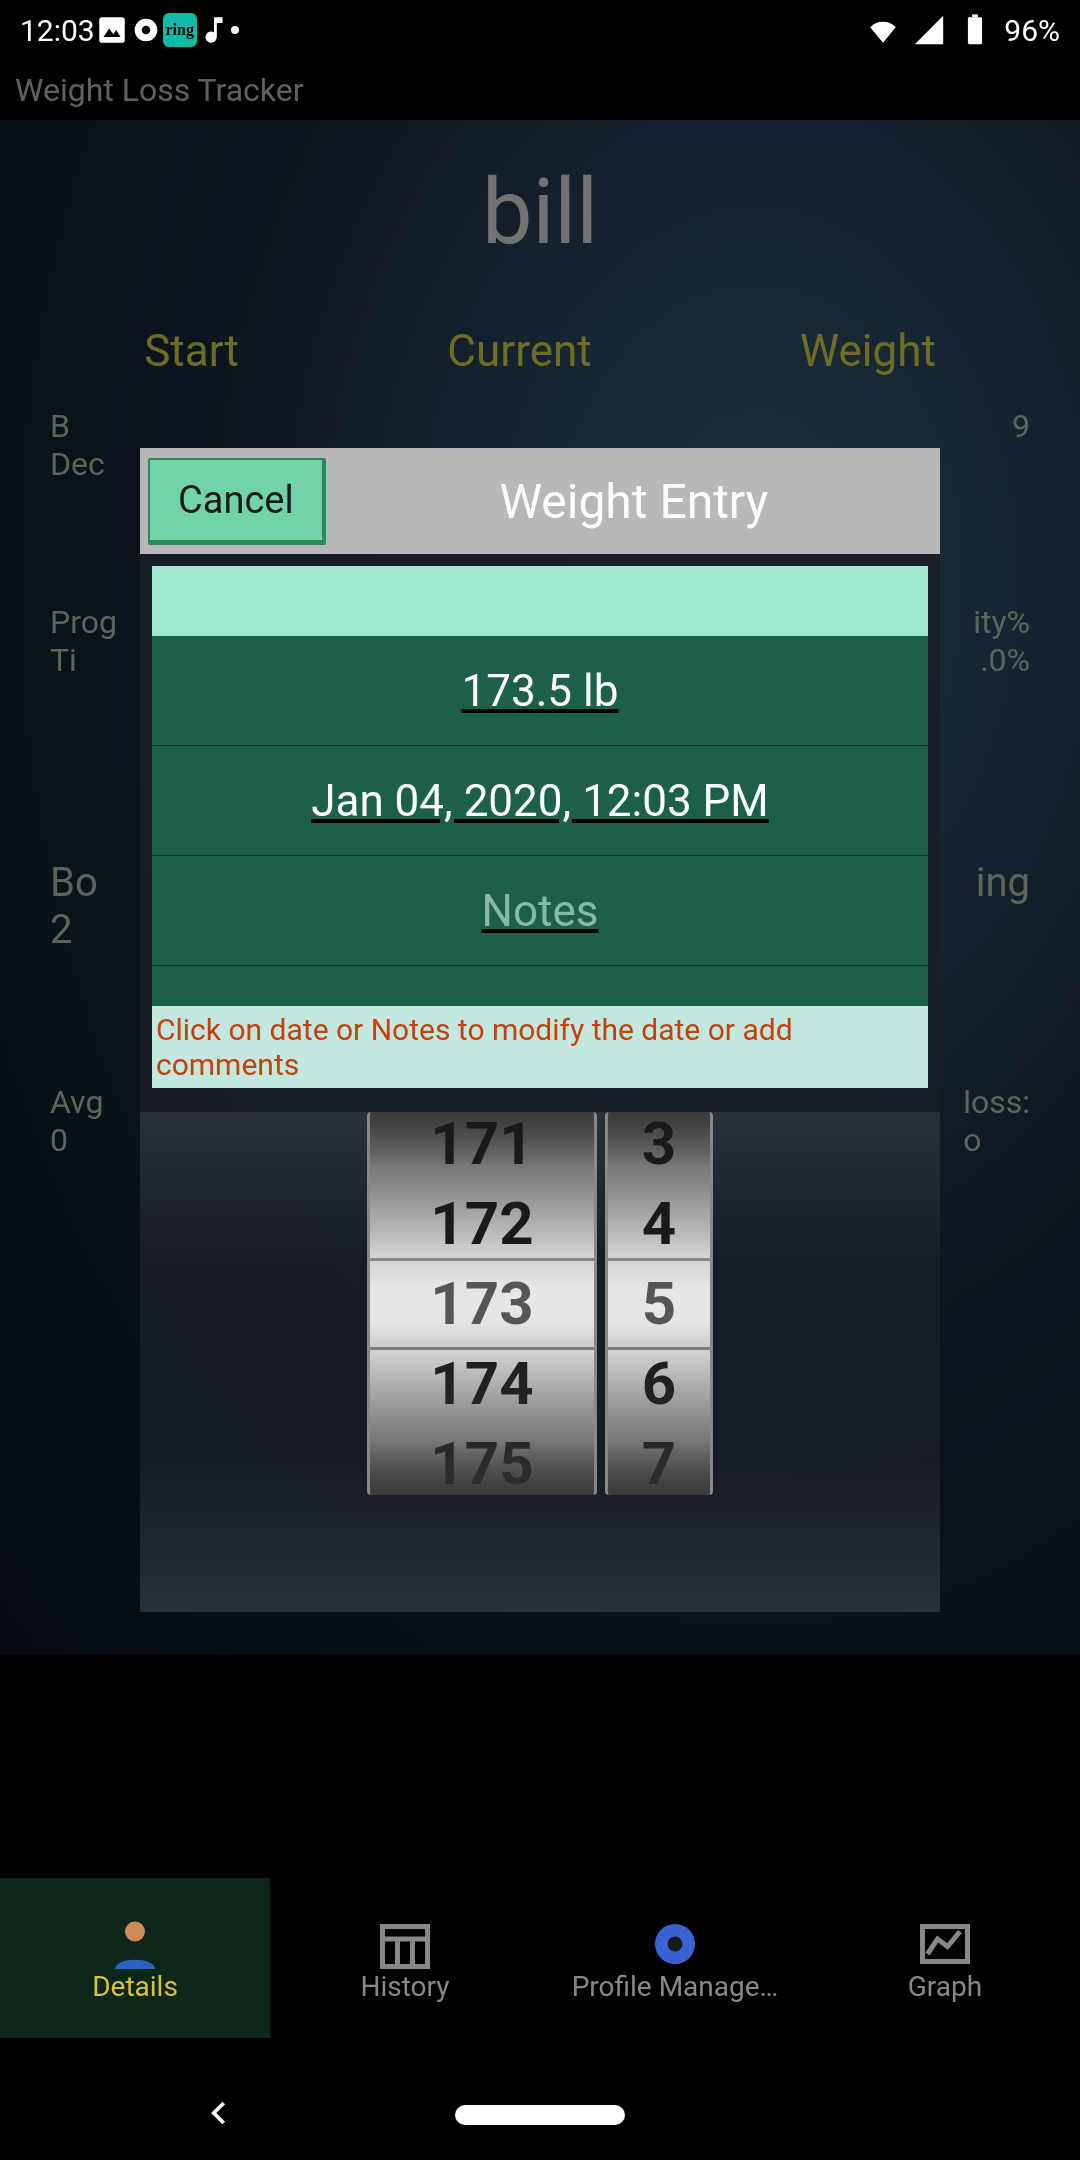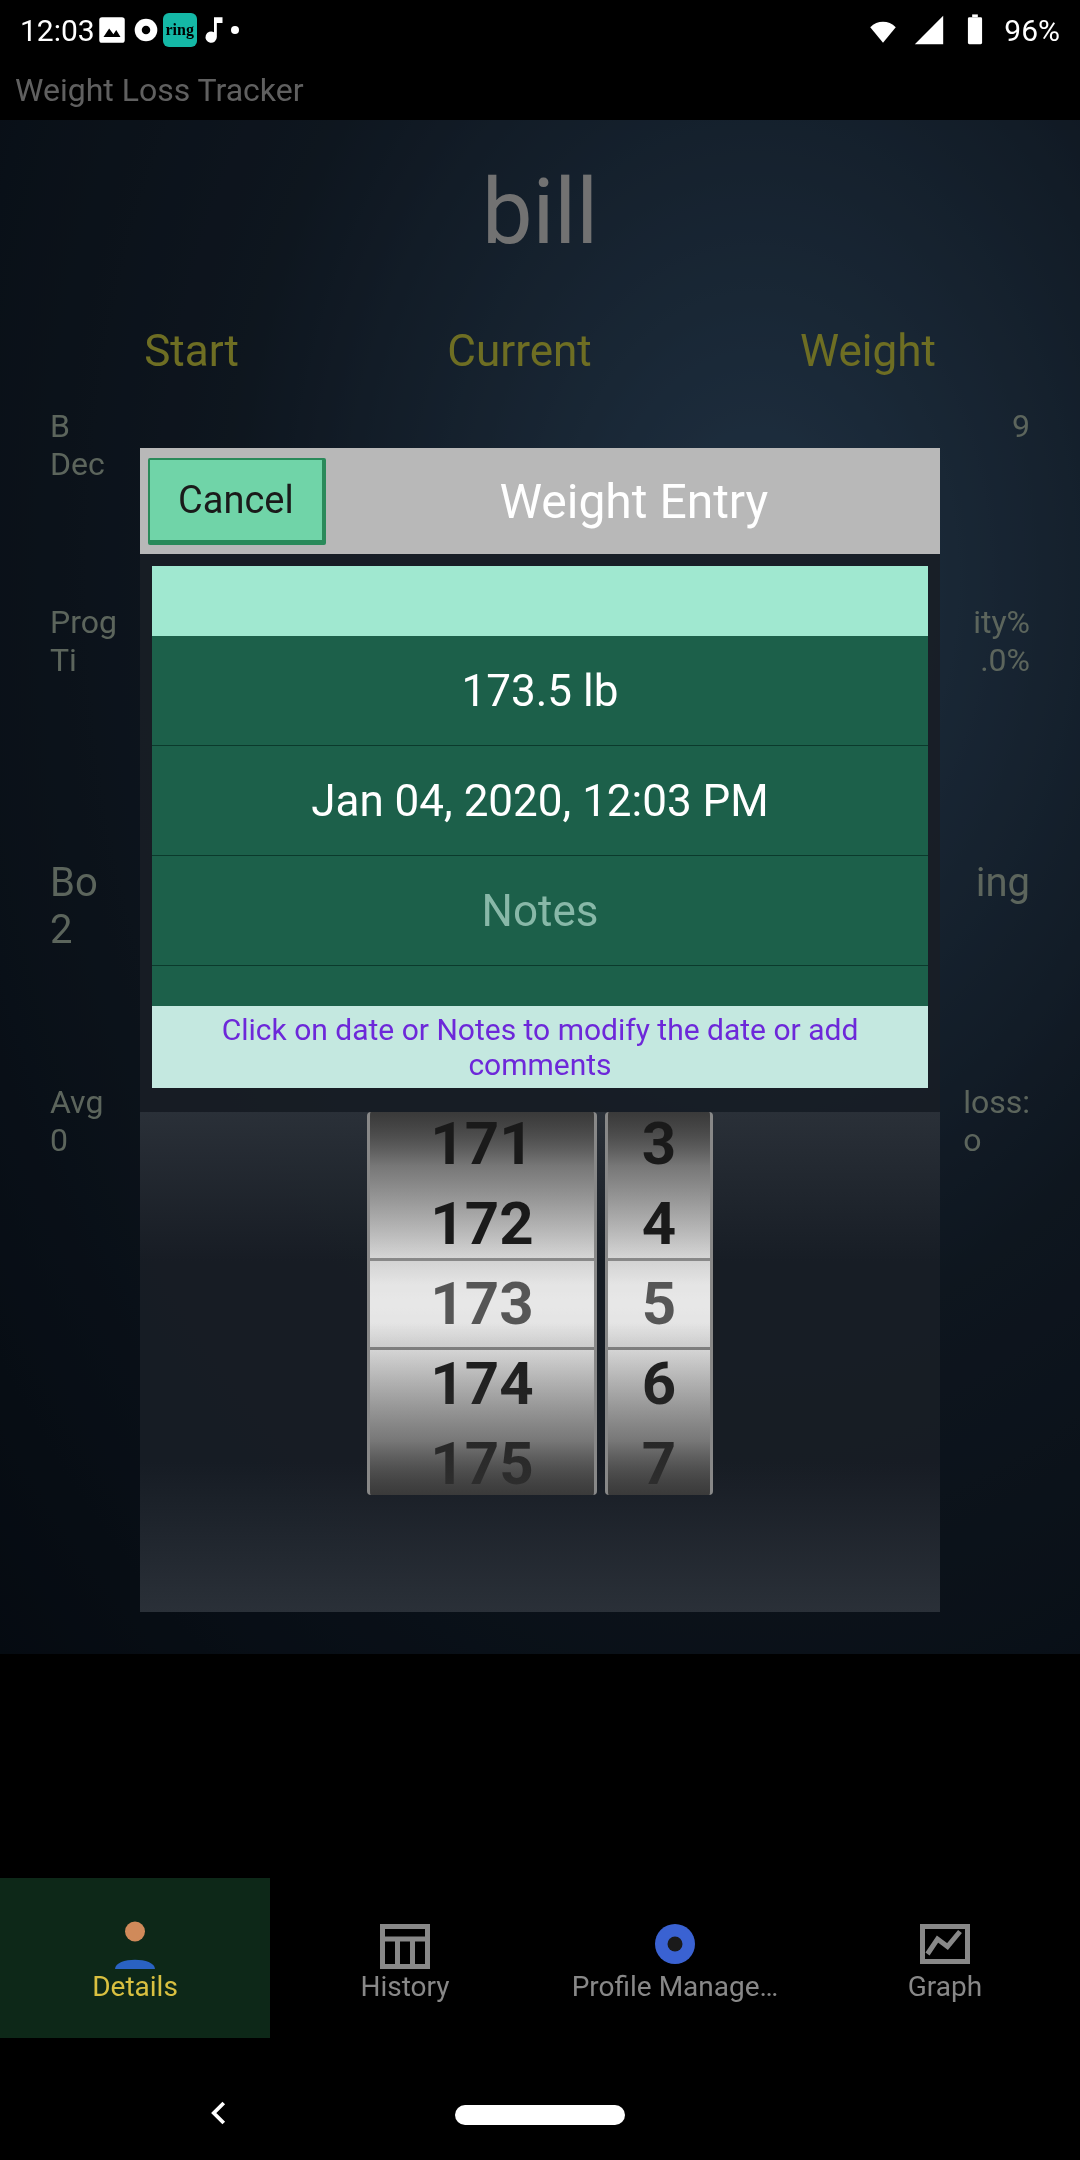--- a/index.html
+++ b/index.html
@@ -78,32 +78,32 @@
   .btn {
     background: #70d4a8; color: #1a1a1a; font-size: 38px; padding: 18px 28px;
     border: 2px solid #2a8a5a; border-bottom-width: 5px; border-right-width: 4px;
     border-radius: 2px;
   }
   .modal-title {
     flex: 1; text-align: center; color: #fff; font-size: 48px; font-weight: 400;
   }
 
   .modal-body { padding: 12px; }
-  .info-card { border: 0; }
+  .info-card { border: 0; text-decoration: underline; }
   .info-teal { background: #a0e8d0; height: 70px; }
   .info-row {
     background: #1c604a; color: #fff; height: 110px; font-size: 44px;
     display: flex; align-items: center; justify-content: center;
     border-bottom: 1px solid #0b3a2c;
     padding: 0 10px;
   }
   .notes-row { color: #88b8a8; }
   .info-teal2 { background: #1c604a; height: 40px; }
   .hint {
-    background: #c4e8e0; color: #6d28d9; font-size: 30px; text-align: center;
+    background: #c4e8e0; color: #c2410c; font-size: 30px; 
     padding: 6px 4px;
   }
 
   
   .pickers {
     display: flex; justify-content: center; gap: 8px; margin-top: 12px;
     overflow: hidden; height: 500px;
     background: linear-gradient(#2a3038, rgba(0,0,0,0) 30%, rgba(0,0,0,0) 70%, #2a3038);
   }
   .wheel {

